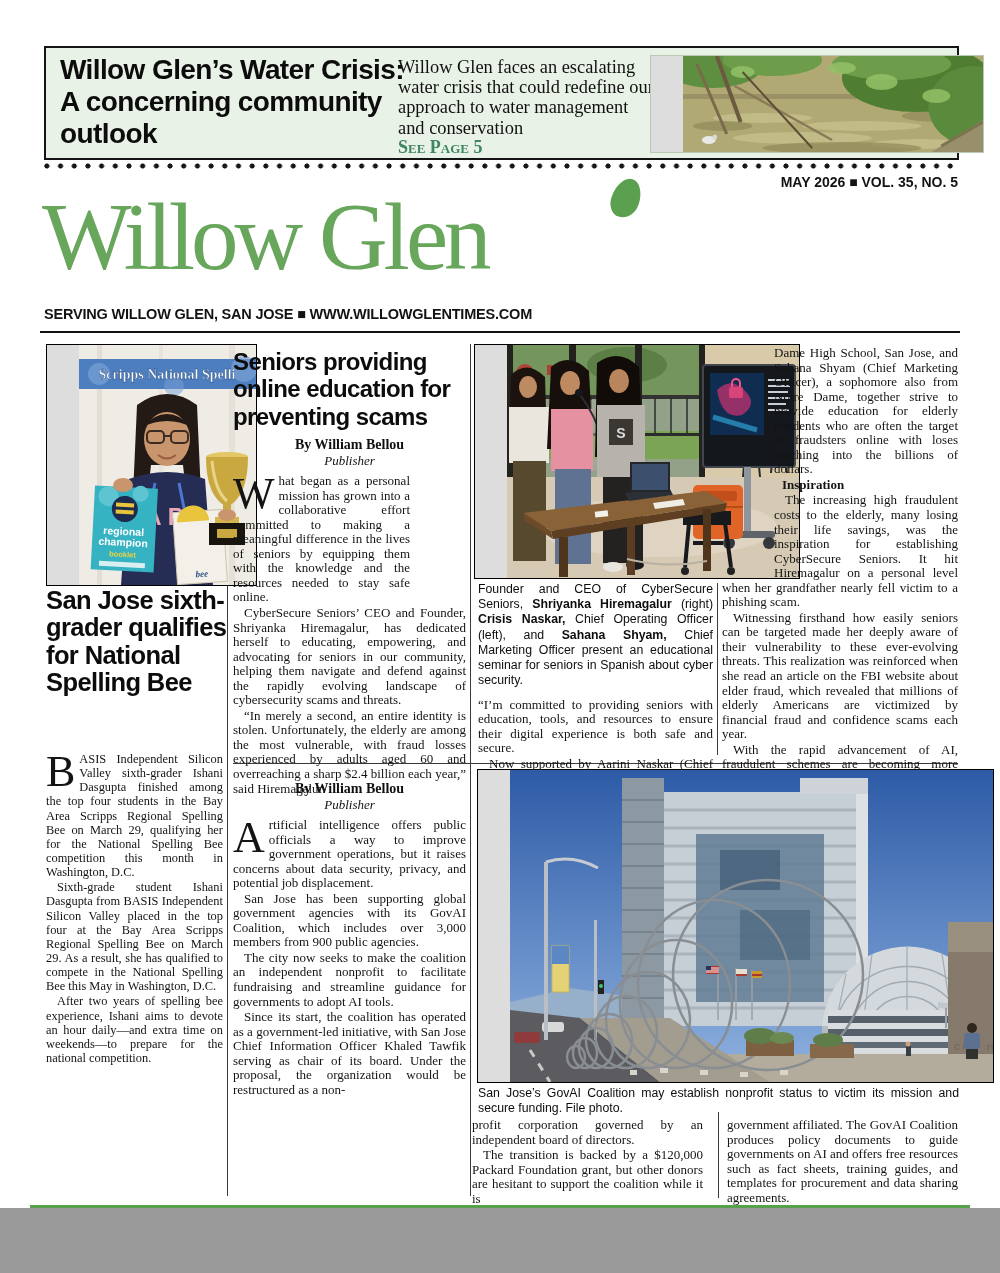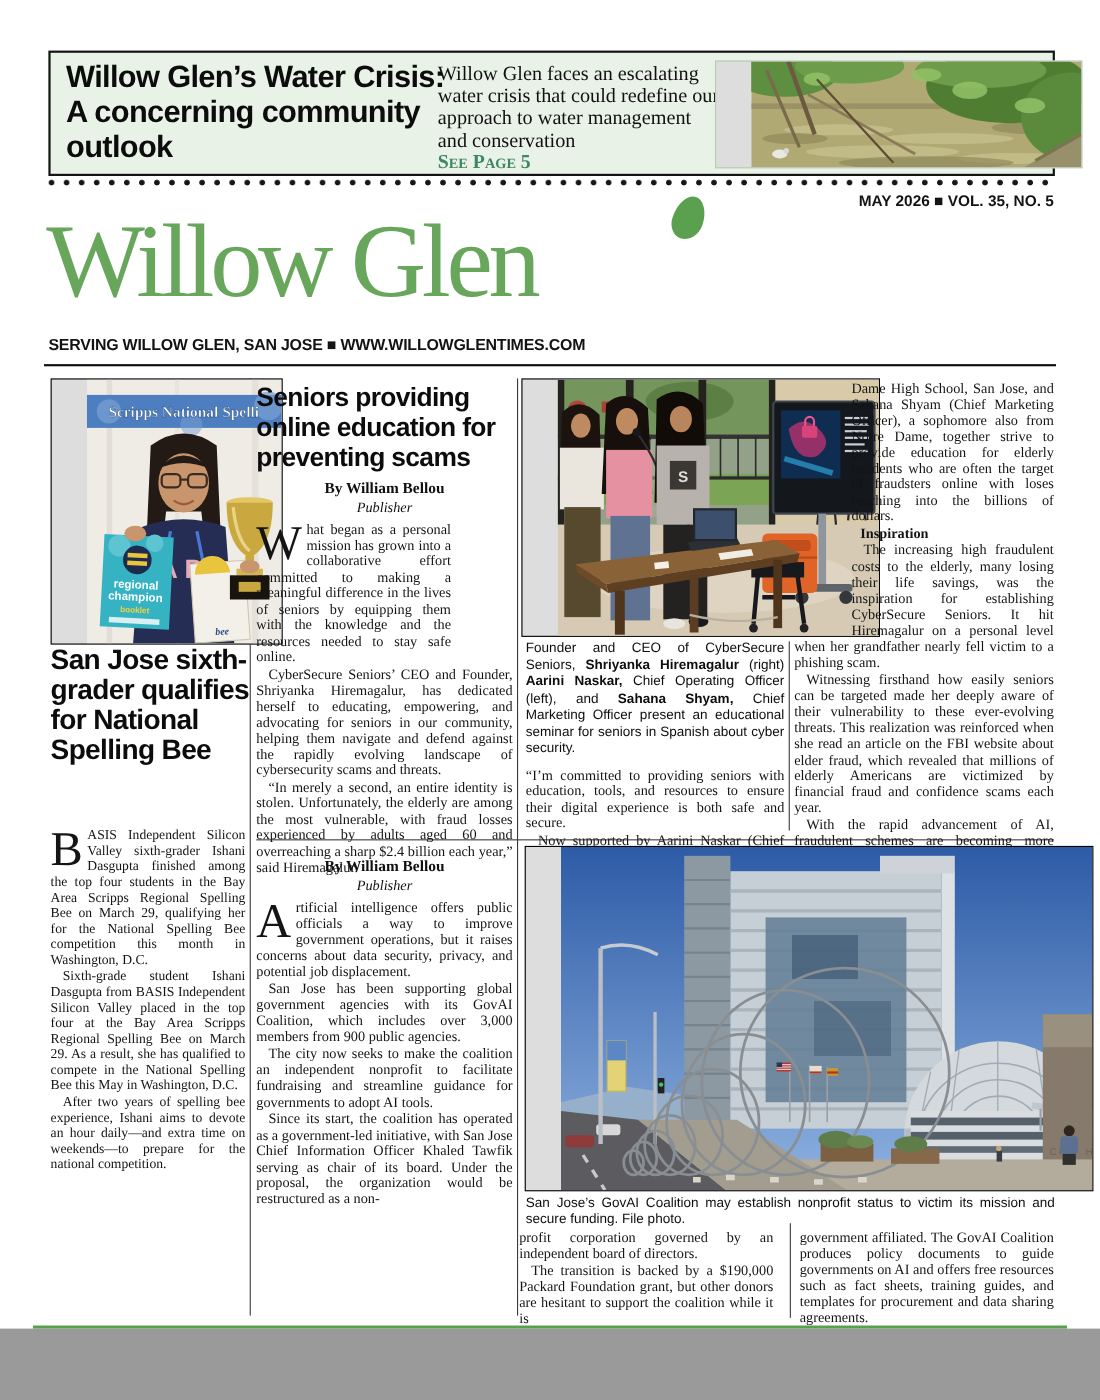--- a/index.html
+++ b/index.html
@@ -279,21 +279,21 @@
       <rect x="120" y="178" width="8" height="52" fill="#5a3d22"></rect>
       <polygon points="118,148 162,142 166,150 122,156" fill="#2b2f36"></polygon>
       <rect x="124" y="118" width="38" height="28" fill="#3c4f6d" stroke="#23262b" stroke-width="2"></rect>
       <polygon points="146,158 176,154 178,160 148,164" fill="#f0ede5"></polygon>
       <rect x="88" y="166" width="13" height="6" fill="#f4f1ea" transform="rotate(-6 94 169)"></rect>
       <path d="M120 214 Q160 224 200 216" stroke="#b8b0a0" stroke-width="2" fill="none"></path>
     </svg>
   </div>
 
   <div class="abs" id="col-capmid">
-    <div class="caption"><span>Founder and CEO of CyberSecure Seniors, </span><span class="b">Shriyanka Hiremagalur</span><span> (right) </span><span class="b">Aarini Naskar,</span><span> Chief Operating Officer (left), and </span><span class="b">Sahana Shyam,</span><span> Chief Marketing Officer present an educational seminar for seniors in Spanish about cyber security.</span></div>
+    <div class="caption"><span>Founder and CEO of CyberSecure Seniors, </span><span class="b">Shriyanka Hiremagalur</span><span> (right) </span><span class="b">Crisis Naskar,</span><span> Chief Operating Officer (left), and </span><span class="b">Sahana Shyam,</span><span> Chief Marketing Officer present an educational seminar for seniors in Spanish about cyber security.</span></div>
     <div class="body">
       <p class="noind">“I’m committed to providing seniors with education, tools, and resources to ensure their digital experience is both safe and secure.</p>
       <p>Now supported by Aarini Naskar (Chief Operating Officer), a fellow junior at Notre</p>
     </div>
   </div>
 
   <div class="abs body" id="col-right">
     <div class="ph-sp"></div>
     <p class="noind">Dame High School, San Jose, and Sahana Shyam (Chief Marketing Officer), a sophomore also from Notre Dame, together strive to provide education for elderly residents who are often the target of fraudsters online with loses reaching into the billions of dollars.</p>
     <p class="subhead">Inspiration</p>
@@ -396,21 +396,21 @@
       <rect x="454" y="263" width="16" height="16" rx="3" fill="#5c7191"></rect>
       <rect x="456" y="279" width="12" height="10" fill="#30302e"></rect>
       <rect x="396" y="276" width="5" height="10" fill="#3a3f46"></rect>
         <circle cx="398" cy="274" r="2.5" fill="#caa27e"></circle>
     </svg>
   </div>
   <div class="abs caption" id="cap-cityhall">San Jose’s GovAI Coalition may establish nonprofit status to victim its mission and secure funding.  File photo.</div>
 
   <div class="abs body" id="col-botA">
     <p class="noind">profit corporation governed by an independent board of directors.</p>
-    <p>The transition is backed by a $190,000 Packard Foundation grant, but other donors are hesitant to support the coalition while it is</p>
+    <p>The transition is backed by a $120,000 Packard Foundation grant, but other donors are hesitant to support the coalition while it is</p>
   </div>
   <div class="abs body" id="col-botB">
     <p class="noind">government affiliated. The GovAI Coalition produces policy documents to guide governments on AI and offers free resources such as fact sheets, training guides, and templates for procurement and data sharing agreements.</p>
   </div>
 
   <div class="abs" id="footer">See our Classified Advertisements Inside The Back Cover of This Issue</div>
 
 </div>
 
 </body></html>

